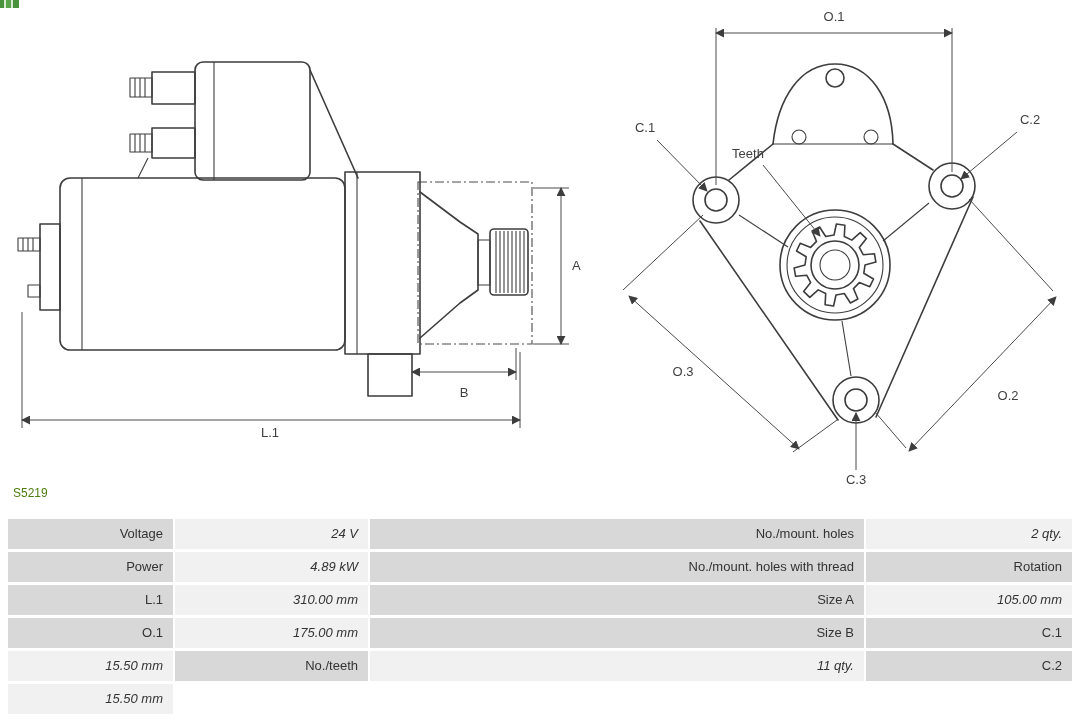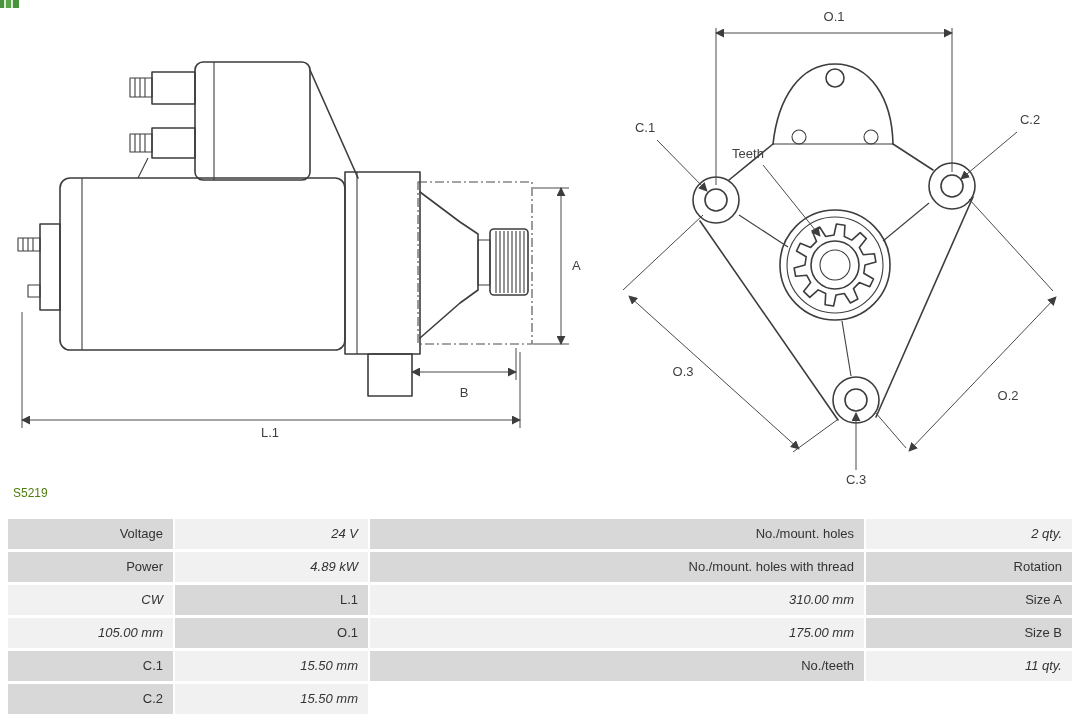--- a/index.html
+++ b/index.html
@@ -186,21 +186,20 @@
     <div class="cell lbl">Voltage</div>
     <div class="cell val">24 V</div>
     <div class="cell lbl">No./mount. holes</div>
     <div class="cell val">2 qty.</div>
 
     <div class="cell lbl">Power</div>
     <div class="cell val">4.89 kW</div>
     <div class="cell lbl">No./mount. holes with thread</div>
 
     <div class="cell lbl">Rotation</div>
-    <div class="cell val">CW</div>
     <div class="cell lbl">L.1</div>
     <div class="cell val">310.00 mm</div>
 
     <div class="cell lbl">Size A</div>
     <div class="cell val">105.00 mm</div>
     <div class="cell lbl">O.1</div>
     <div class="cell val">175.00 mm</div>
 
     <div class="cell lbl">Size B</div>
     <div class="cell lbl">C.1</div>

